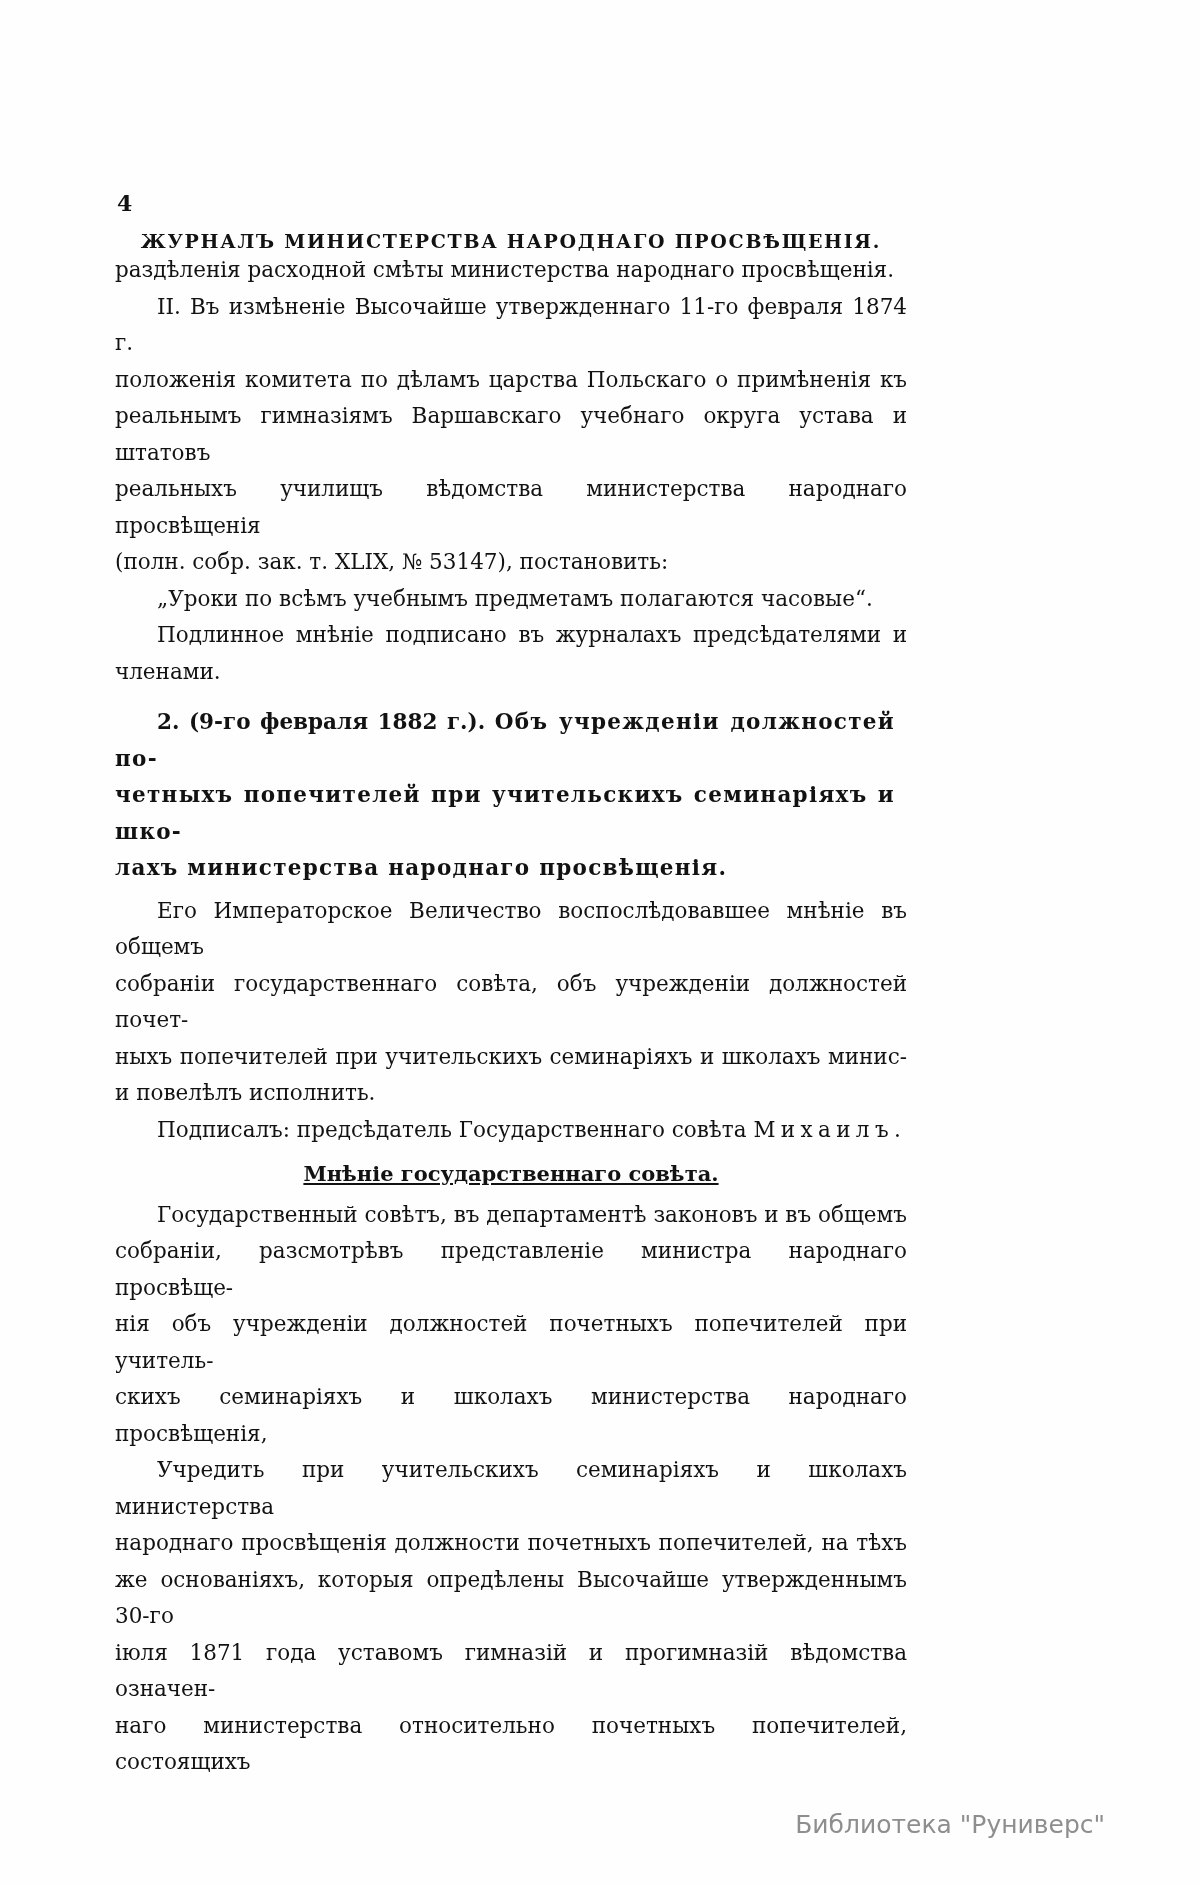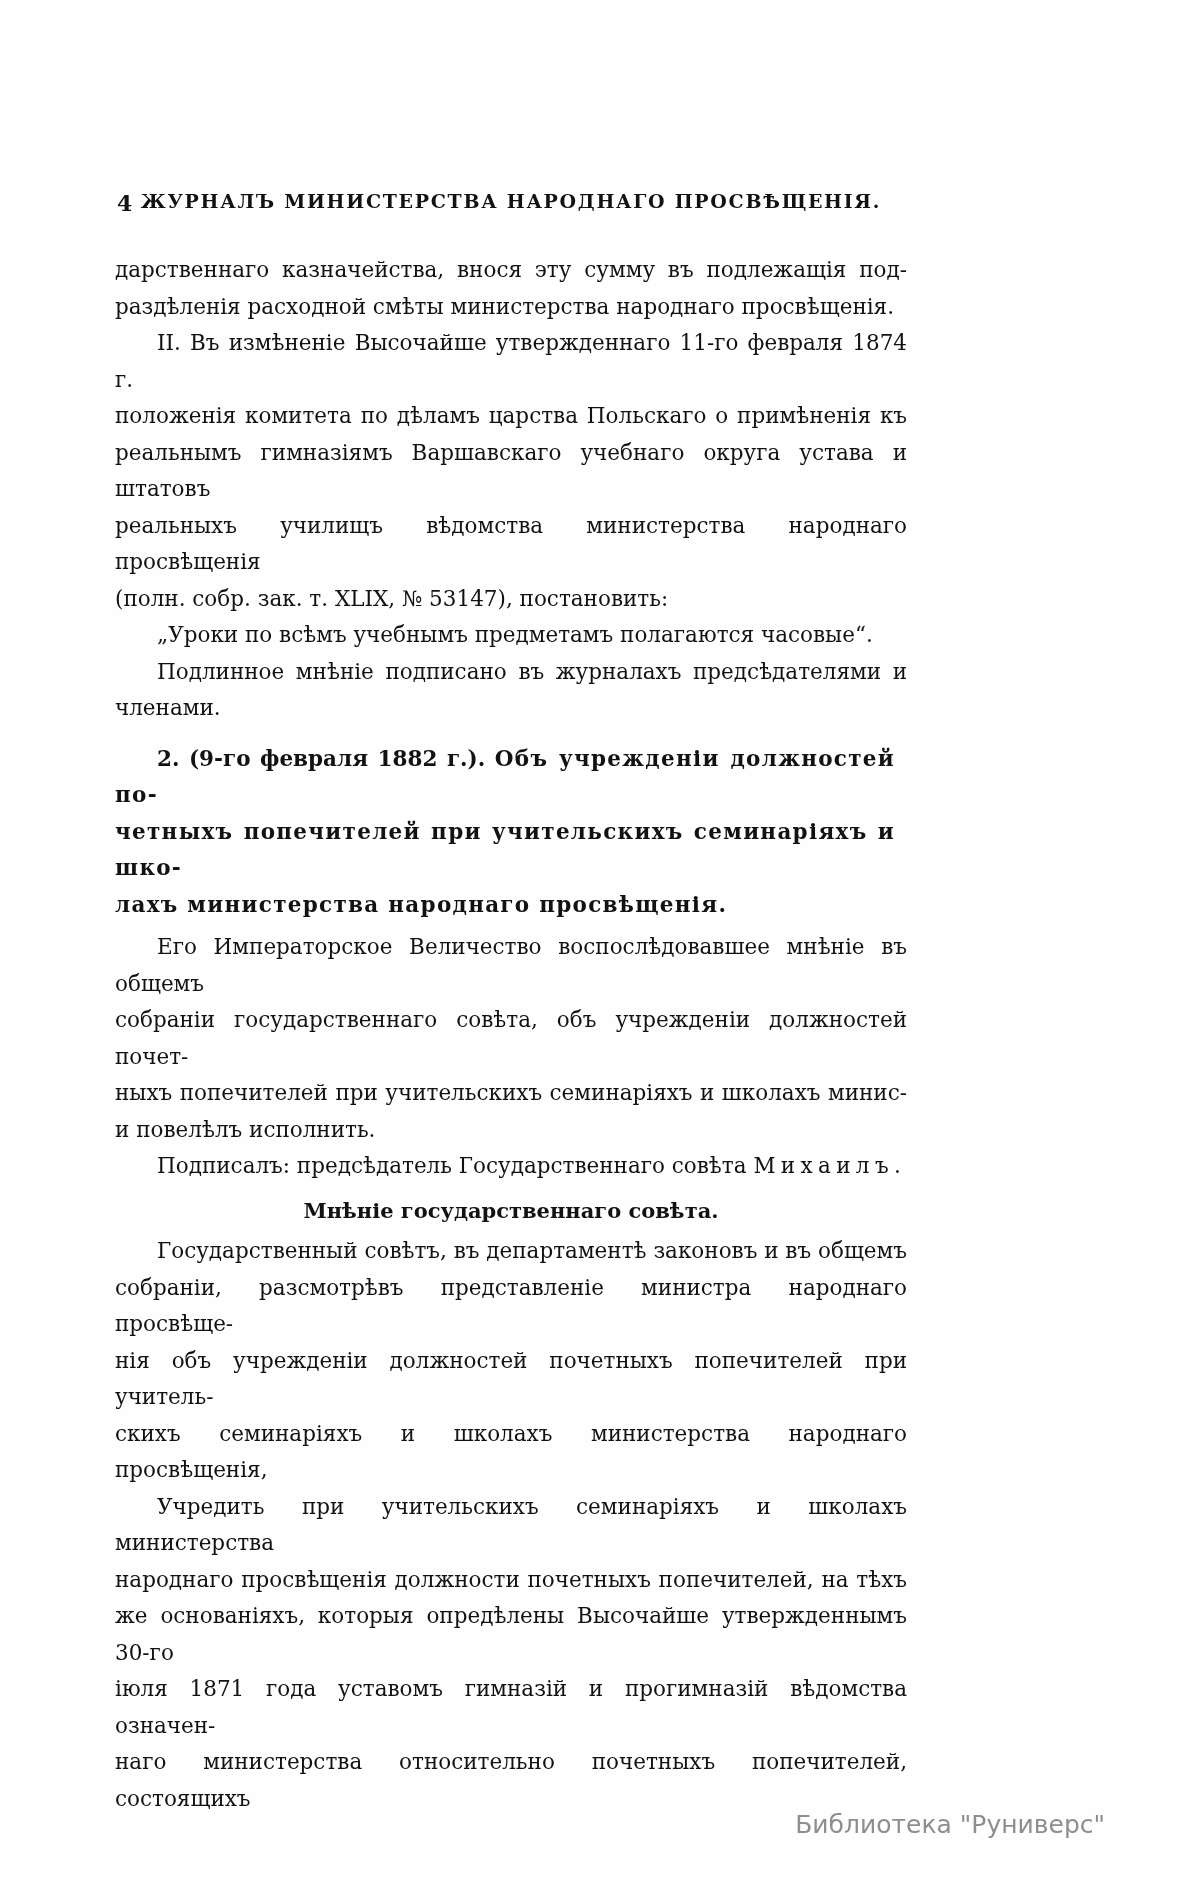--- a/index.html
+++ b/index.html
@@ -26,20 +26,21 @@
     top: 0;
     font-size: 22px;
     font-weight: 700;
   }
   .runhead {
     text-align: center;
     font-size: 19px;
     font-weight: 700;
     letter-spacing: 0.09em;
     white-space: nowrap;
+    margin-top: 40px;
   }
   
   .column {
     position: absolute;
     left: 115px;
     top: 252px;
     width: 792px;
     font-size: 21.5px;
     line-height: 36.5px;
   }
@@ -49,20 +50,21 @@
   .ind { text-indent: 42px; }
   .b   { font-weight: 700; }
   .h2-block { margin: 14px 12px 6px 0; }
   .sp-med  { letter-spacing: 0.06em; }
   .sp-name { letter-spacing: 0.25em; margin-top: 13px; }
   .opinion {
     margin: 8px 0 4px 0;
     text-align: center;
     font-weight: 700;
     font-size: 21px;
+    text-decoration: underline;
   }
   .watermark {
     position: absolute;
     right: 95px;
     top: 1810px;
     font-family: "DejaVu Sans", sans-serif;
     font-size: 25px;
     color: #8e8e8e;
     white-space: nowrap;
   }
@@ -73,21 +75,20 @@
 <div class="page">
 
   <div class="header">
     <span class="pagenum">4</span>
     <div class="runhead">ЖУРНАЛЪ МИНИСТЕРСТВА НАРОДНАГО ПРОСВѢЩЕНІЯ.</div>
   </div>
 
   <div class="column">
 
     <div class="para">
-      <div class="ln">дарственнаго казначейства, внося эту сумму въ подлежащія под-</div>
       <div class="ll">раздѣленія расходной смѣты министерства народнаго просвѣщенія.</div>
     </div>
 
     <div class="para">
       <div class="ln ind">II. Въ измѣненіе Высочайше утвержденнаго 11-го февраля 1874 г.</div>
       <div class="ln">положенія комитета по дѣламъ царства Польскаго о примѣненія къ</div>
       <div class="ln">реальнымъ гимназіямъ Варшавскаго учебнаго округа устава и штатовъ</div>
       <div class="ln">реальныхъ училищъ вѣдомства министерства народнаго просвѣщенія</div>
       <div class="ll">(полн. собр. зак. т. XLIX, № 53147), постановить:</div>
     </div>

